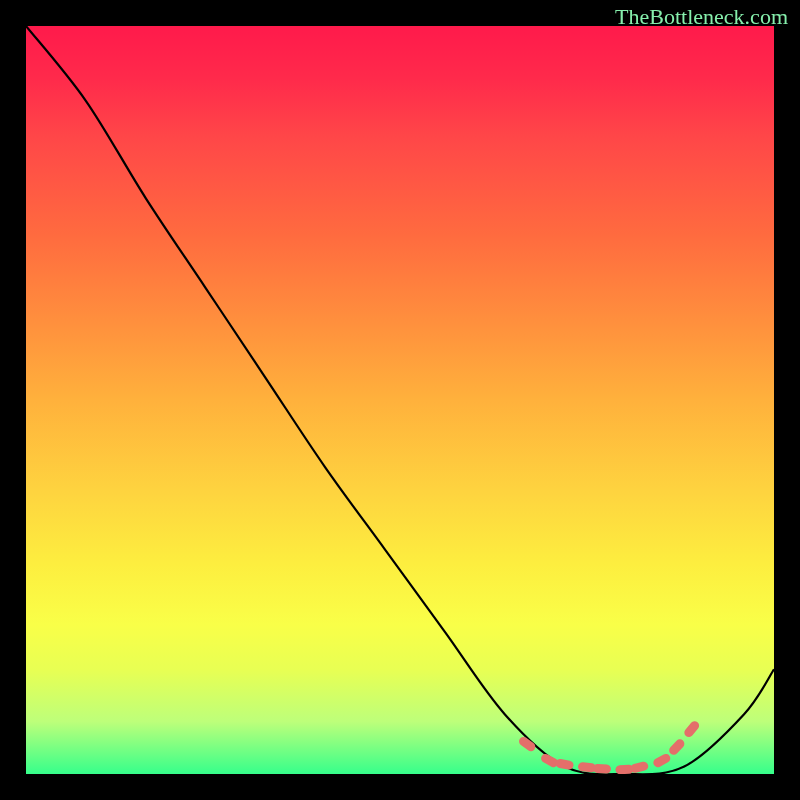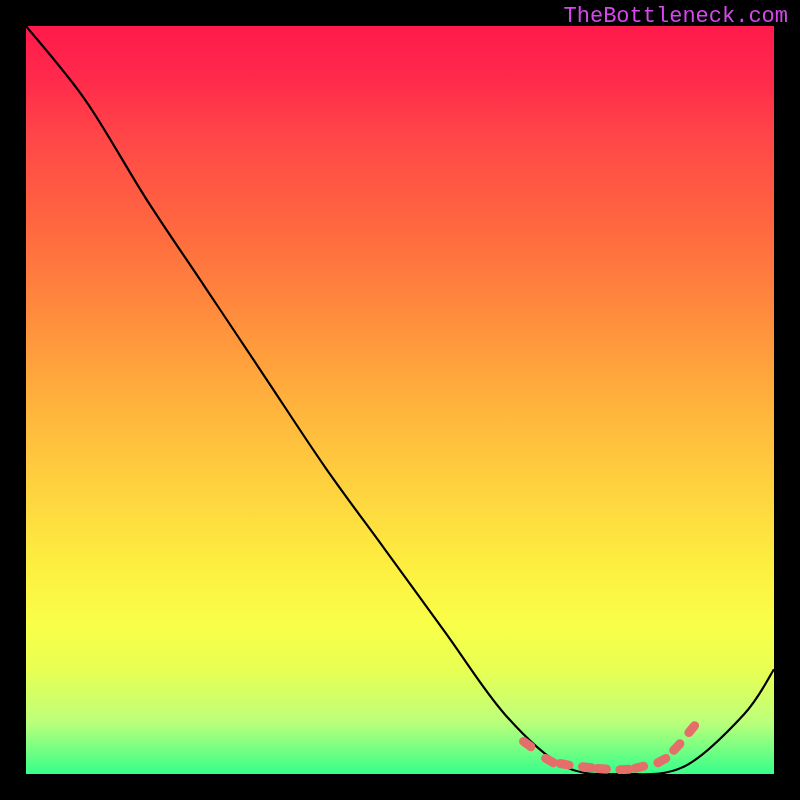--- a/index.html
+++ b/index.html
@@ -41,24 +41,24 @@
       #f9ff48 80%,
       #e8ff53 86%,
       #bdff7a 93%,
       #36ff8b 100%
     );
   }
   .attribution {
     position: absolute;
     top: 4px;
     right: 12px;
-    font-family: Liberation Mono, monospace;
+    font-family: Liberation Serif, serif;
     font-size: 22px;
     font-weight: 500;
-    color: #d946ef;
+    color: #86efac;
     letter-spacing: 0;
   }
   svg.overlay {
     position: absolute;
     width: 100%;
     height: 100%;
     left: 0;
     top: 0;
     overflow: visible;
   }

